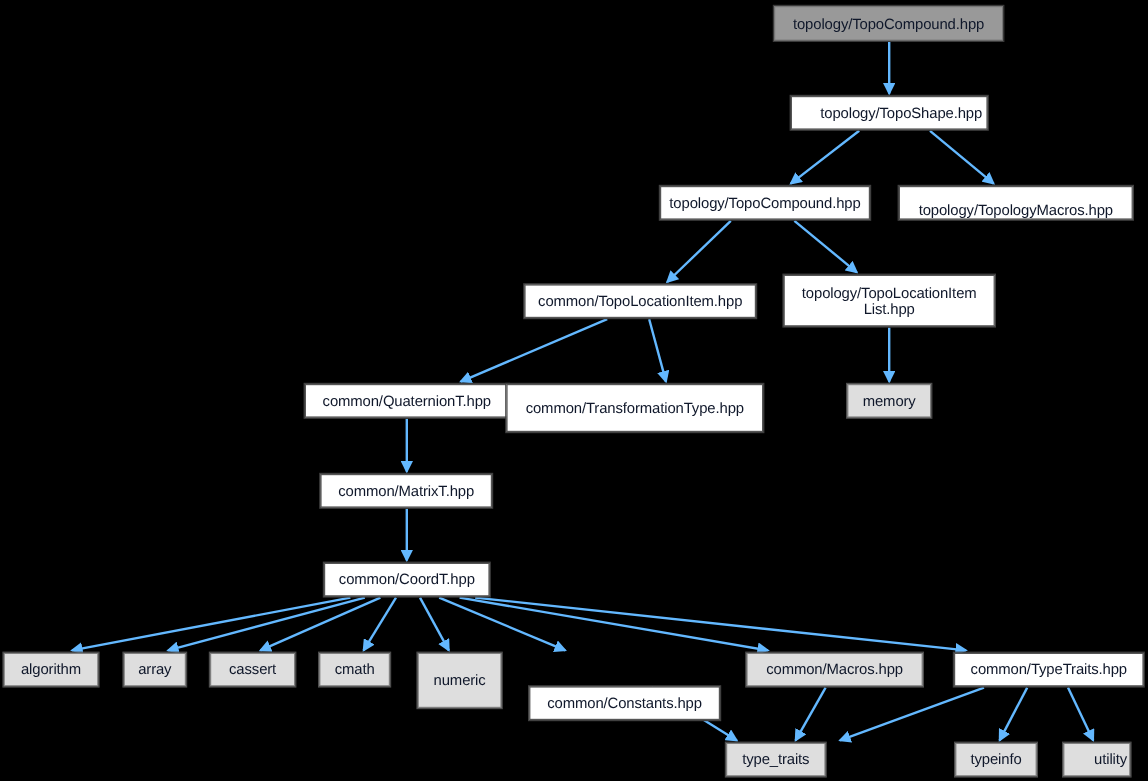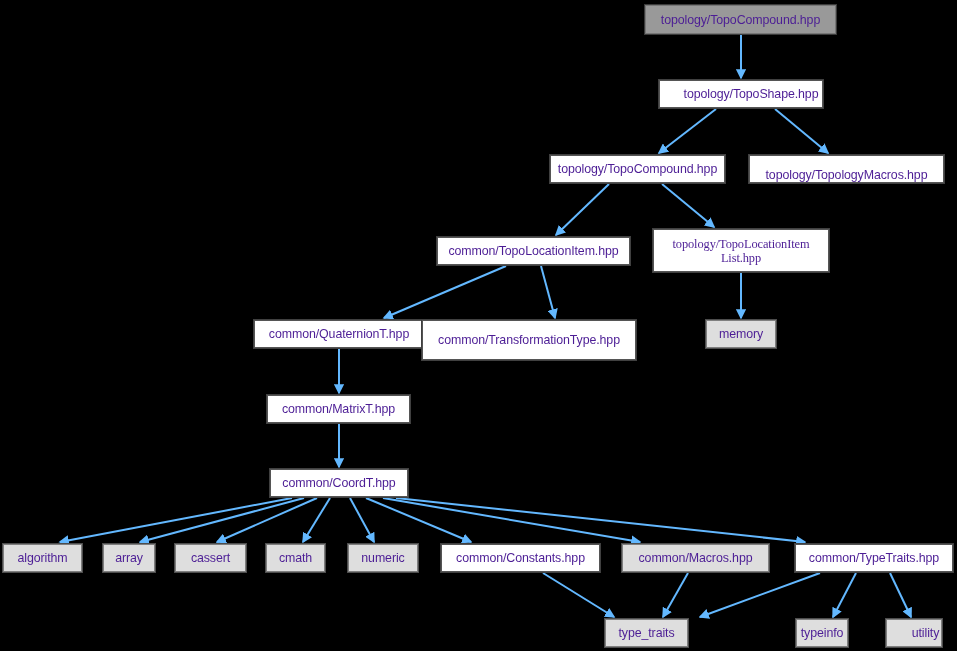--- a/index.html
+++ b/index.html
@@ -26,21 +26,21 @@
   }
   .node {
     position: absolute;
     box-sizing: border-box;
     display: flex;
     align-items: center;
     justify-content: center;
     text-align: center;
     font-size: 12.4px;
     line-height: 14px;
-    color: #4c1d95;
+    color: #0f172a;
     border: 1px solid #555555;
     outline: 1px solid #404040;
     background: #ffffff;
     letter-spacing: -0.1px;
     white-space: pre-line;
     z-index: 2;
   }
   .node.sys {
     background: #dedede;
     border: 1px solid #7f7f7f;
@@ -91,32 +91,32 @@
         <line x1="856" y1="573" x2="833" y2="617" stroke="#63b8ff" stroke-width="2" marker-end="url(#arrowhead)"></line>
         <line x1="890" y1="573" x2="911" y2="617" stroke="#63b8ff" stroke-width="2" marker-end="url(#arrowhead)"></line>
       </g>
   </svg>
   <div id="node-layer">
       <div class="node root" style="left: 645px; top: 5px; width: 191px; height: 29px;"><span class="label">topology/TopoCompound.hpp</span></div>
       <div class="node" style="left: 659px; top: 80px; width: 164px; height: 28px; padding-left: 20px;"><span class="label">topology/TopoShape.hpp</span></div>
       <div class="node" style="left: 550px; top: 155px; width: 175px; height: 28px;"><span class="label">topology/TopoCompound.hpp</span></div>
       <div class="node" style="left: 749px; top: 155px; width: 195px; height: 28px; align-items: flex-end;"><span class="label">topology/TopologyMacros.hpp</span></div>
       <div class="node" style="left: 437px; top: 237px; width: 193px; height: 28px;"><span class="label">common/TopoLocationItem.hpp</span></div>
-      <div class="node" style="left: 653px; top: 229px; width: 176px; height: 43px; font-family: Liberation Serif, serif;"><span class="label">topology/TopoLocationItem
+      <div class="node" style="left: 653px; top: 229px; width: 176px; height: 43px;"><span class="label">topology/TopoLocationItem
 List.hpp</span></div>
       <div class="node" style="left: 254px; top: 320px; width: 170px; height: 28px;"><span class="label">common/QuaternionT.hpp</span></div>
       <div class="node" style="left: 422px; top: 320px; width: 214px; height: 40px;"><span class="label">common/TransformationType.hpp</span></div>
       <div class="node sys" style="left: 706px; top: 320px; width: 70px; height: 28px;"><span class="label">memory</span></div>
       <div class="node" style="left: 267px; top: 395px; width: 143px; height: 28px;"><span class="label">common/MatrixT.hpp</span></div>
       <div class="node" style="left: 270px; top: 469px; width: 138px; height: 28px;"><span class="label">common/CoordT.hpp</span></div>
       <div class="node sys" style="left: 3px; top: 544px; width: 79px; height: 28px;"><span class="label">algorithm</span></div>
       <div class="node sys" style="left: 103px; top: 544px; width: 52px; height: 28px;"><span class="label">array</span></div>
       <div class="node sys" style="left: 175px; top: 544px; width: 71px; height: 28px;"><span class="label">cassert</span></div>
       <div class="node sys" style="left: 266px; top: 544px; width: 59px; height: 28px;"><span class="label">cmath</span></div>
-      <div class="node sys" style="left: 348px; top: 544px; width: 70px; height: 28px; text-align: center;"><span class="label">numeric</span></div>
-      <div class="node" style="left: 441px; top: 544px; width: 159px; height: 28px;"><span class="label">common/Constants.hpp</span></div>
+      <div class="node sys" style="left: 348px; top: 544px; width: 70px; height: 46px; text-align: center;"><span class="label">numeric</span></div>
+      <div class="node" style="left: 441px; top: 572px; width: 159px; height: 28px;"><span class="label">common/Constants.hpp</span></div>
       <div class="node sys" style="left: 622px; top: 544px; width: 147px; height: 28px;"><span class="label">common/Macros.hpp</span></div>
       <div class="node" style="left: 795px; top: 544px; width: 158px; height: 28px;"><span class="label">common/TypeTraits.hpp</span></div>
       <div class="node sys" style="left: 605px; top: 619px; width: 83px; height: 28px;"><span class="label">type_traits</span></div>
-      <div class="node sys" style="left: 796px; top: 619px; width: 52px; height: 28px;"><span class="label">typeinfo</span></div>
+      <div class="node sys" style="left: 796px; top: 619px; width: 68px; height: 28px;"><span class="label">typeinfo</span></div>
       <div class="node sys" style="left: 886px; top: 619px; width: 56px; height: 28px; padding-left: 23px;"><span class="label">utility</span></div>
     </div>
 </div>
 
 </body></html>

